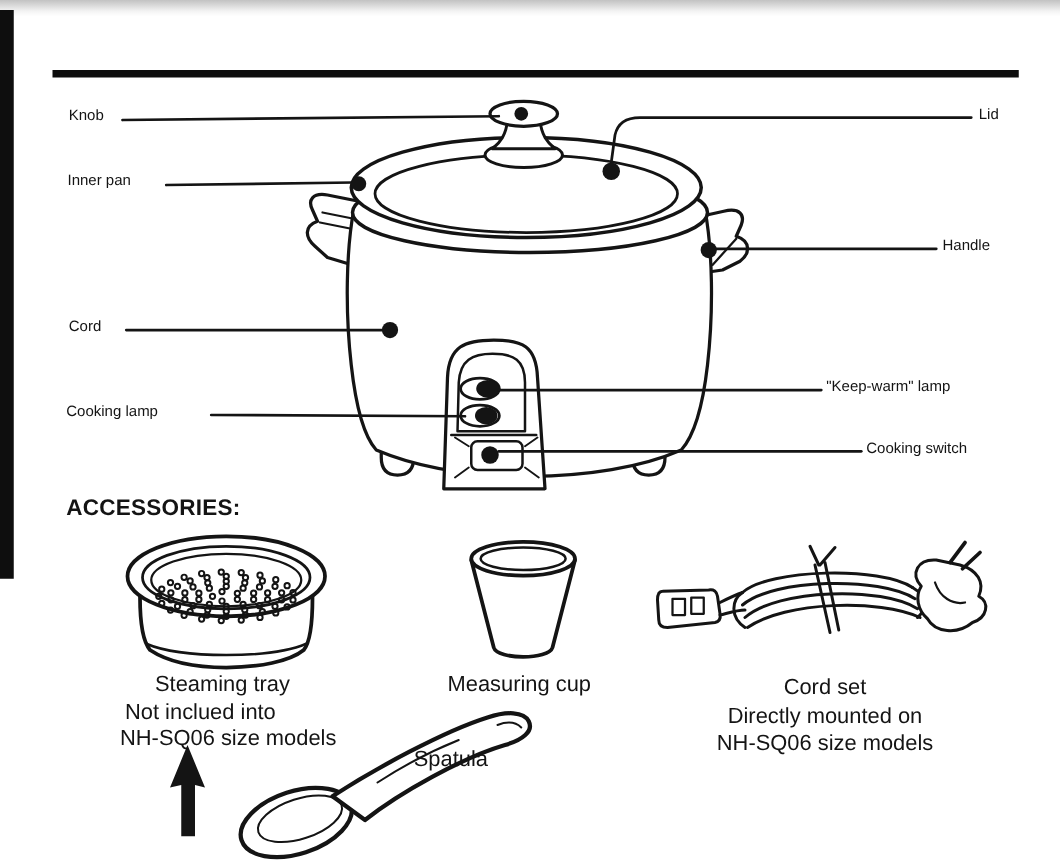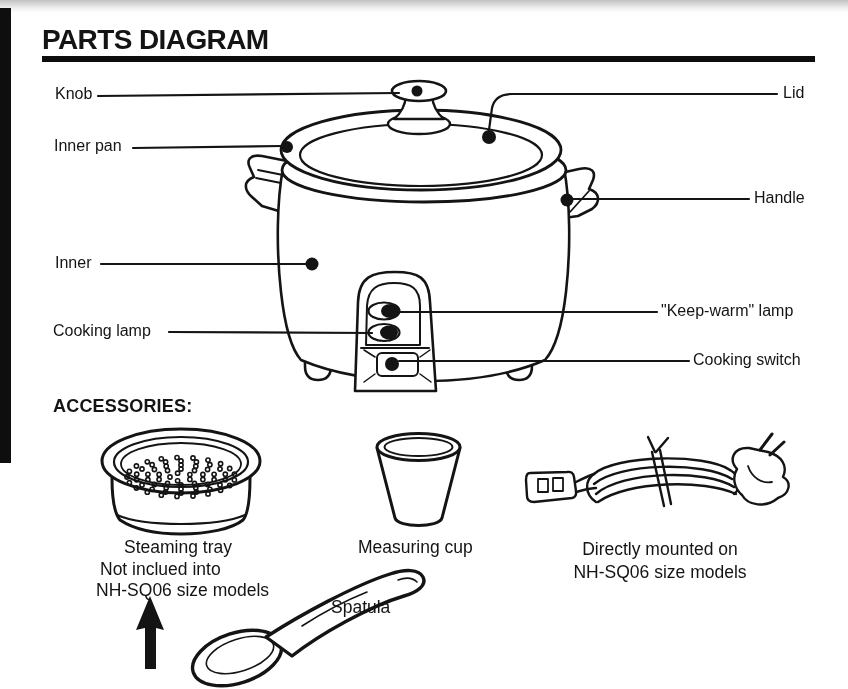--- a/index.html
+++ b/index.html
@@ -4,38 +4,37 @@
 <style>
   html,body{margin:0;padding:0;background:#fff;}
   .page{position:relative;width:848px;height:689px;background:#ffffff;overflow:hidden;
         font-family:"Liberation Sans","DejaVu Sans",sans-serif;color:#141414;}
   .top-fade{position:absolute;left:0;top:0;width:848px;height:13px;
         background:linear-gradient(#c2c2c2,#f4f4f4 70%,#ffffff);}
   .left-strip{position:absolute;left:0;top:8px;width:11px;height:455px;background:#0e0e0e;}
   .title{position:absolute;left:42px;top:24px;font-size:28px;font-weight:bold;
         letter-spacing:-0.6px;white-space:nowrap;}
   .title-rule{position:absolute;left:42px;top:56px;width:773px;height:6px;background:#0d0d0d;}
-  .lbl{position:absolute;font-size:16px;white-space:nowrap;line-height:1;}
+  .lbl{position:absolute;font-size:12px;white-space:nowrap;line-height:1;}
   .heading{position:absolute;left:53px;top:396px;font-size:18px;font-weight:bold;
         letter-spacing:0.2px;white-space:nowrap;}
   .caption{position:absolute;font-size:17.5px;white-space:nowrap;line-height:1;}
   .cord-block{position:absolute;left:540px;top:538px;width:240px;text-align:center;
         font-size:17.5px;line-height:22.5px;white-space:nowrap;}
   svg{position:absolute;left:0;top:0;}
   svg path,svg ellipse,svg rect,svg line,svg circle{vector-effect:none;}
 </style>
 </head>
 <body>
 
 <div class="page">
 
   <div class="top-fade"></div>
   <div class="left-strip"></div>
 
-  <div class="title">PARTS DIAGRAM</div>
   <div class="title-rule"></div>
 
   <svg width="848" height="689" viewBox="0 0 848 689">
     <g stroke="#141414" fill="none" stroke-linecap="round" stroke-linejoin="round">
 
       <g>
 
         <path d="M305,355 L305,366 C305,377 311,380 318,380 C325,380 331,377 331,366 L331,355 Z" fill="#fff" stroke-width="2.6"></path>
         <path d="M506,355 L506,366 C506,377 512,380 519,380 C526,380 532,377 532,366 L532,355 Z" fill="#fff" stroke-width="2.6"></path>
 
@@ -189,35 +188,36 @@
         <path d="M302,626 C322,613 347,600 367,592" stroke-width="1.6"></path>
         <path d="M398,580 C406,577 413,578 417,582" stroke-width="1.6"></path>
       </g>
 
       <path d="M150,596 L164,630 L156,628 L156,669 L145,669 L145,628 L136,630 Z" fill="#141414" stroke="none"></path>
     </g>
   </svg>
 
   <div class="lbl" style="left:55px;top:86px">Knob</div>
   <div class="lbl" style="left:54px;top:138px">Inner pan</div>
-  <div class="lbl" style="left:55px;top:255px">Inner</div>
+  <div class="lbl" style="left:55px;top:255px">Cord</div>
   <div class="lbl" style="left:53px;top:323px">Cooking lamp</div>
   <div class="lbl" style="left:783px;top:85px">Lid</div>
   <div class="lbl" style="left:754px;top:190px">Handle</div>
   <div class="lbl" style="left:661px;top:303px">"Keep-warm" lamp</div>
   <div class="lbl" style="left:693px;top:352px">Cooking switch</div>
 
   <div class="heading">ACCESSORIES:</div>
 
   <div class="caption" style="left:124px;top:539px">Steaming tray</div>
   <div class="caption" style="left:100px;top:561px">Not inclued into</div>
   <div class="caption" style="left:96px;top:582px">NH-SQ06 size models</div>
 
   <div class="caption" style="left:358px;top:539px">Measuring cup</div>
 
   <div class="caption" style="left:331px;top:599px">Spatula</div>
 
   <div class="cord-block">
+    <div>Cord set</div>
     <div>Directly mounted on</div>
     <div>NH-SQ06 size models</div>
   </div>
 
 </div>
 
 </body></html>

